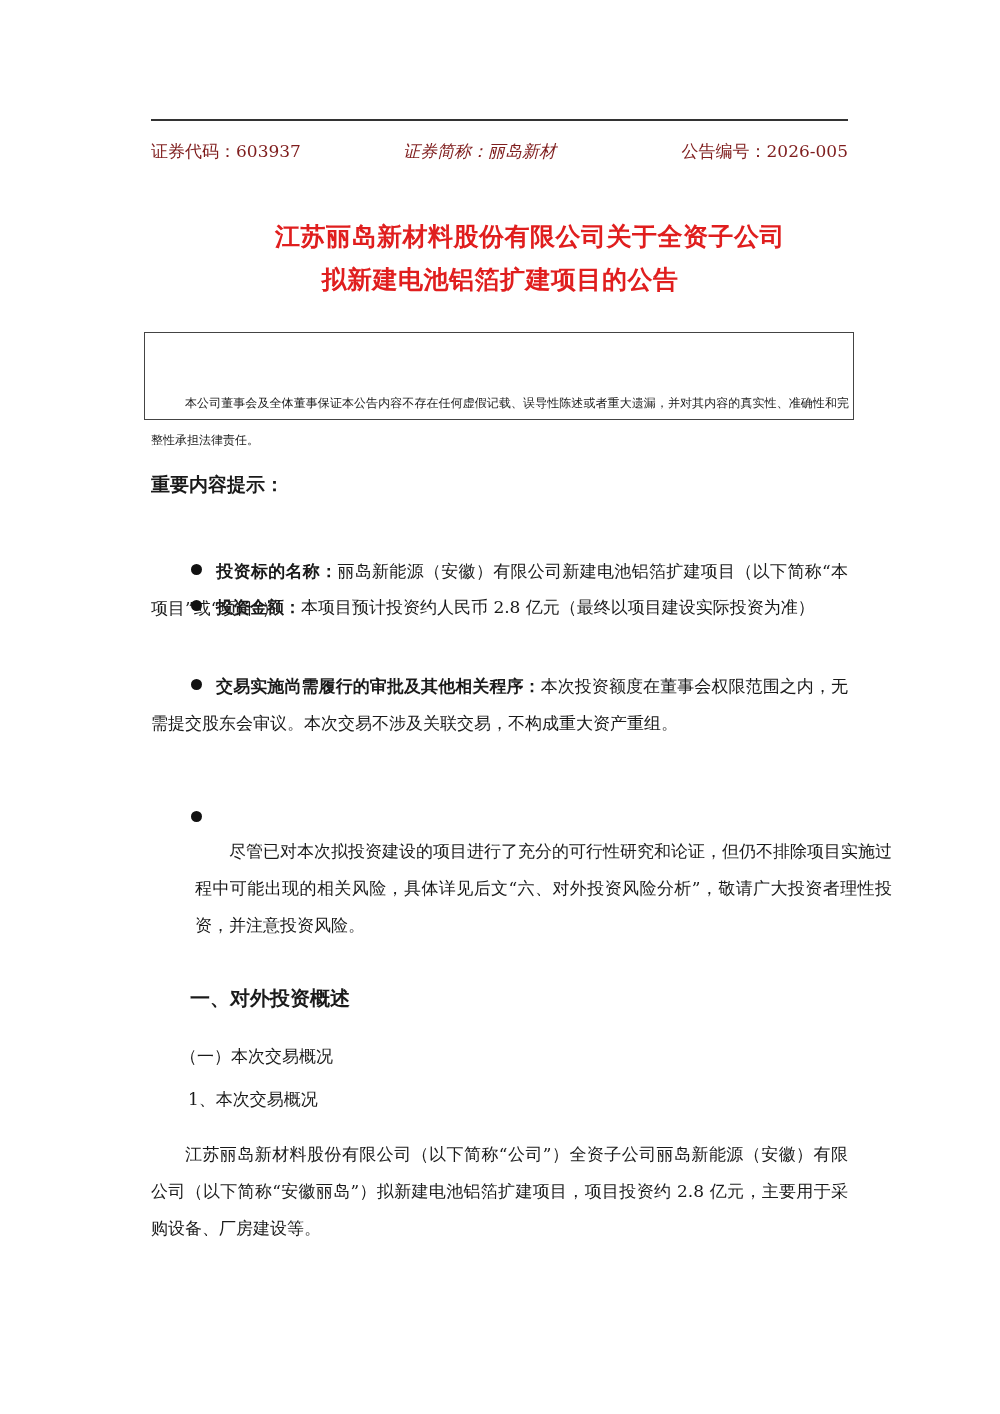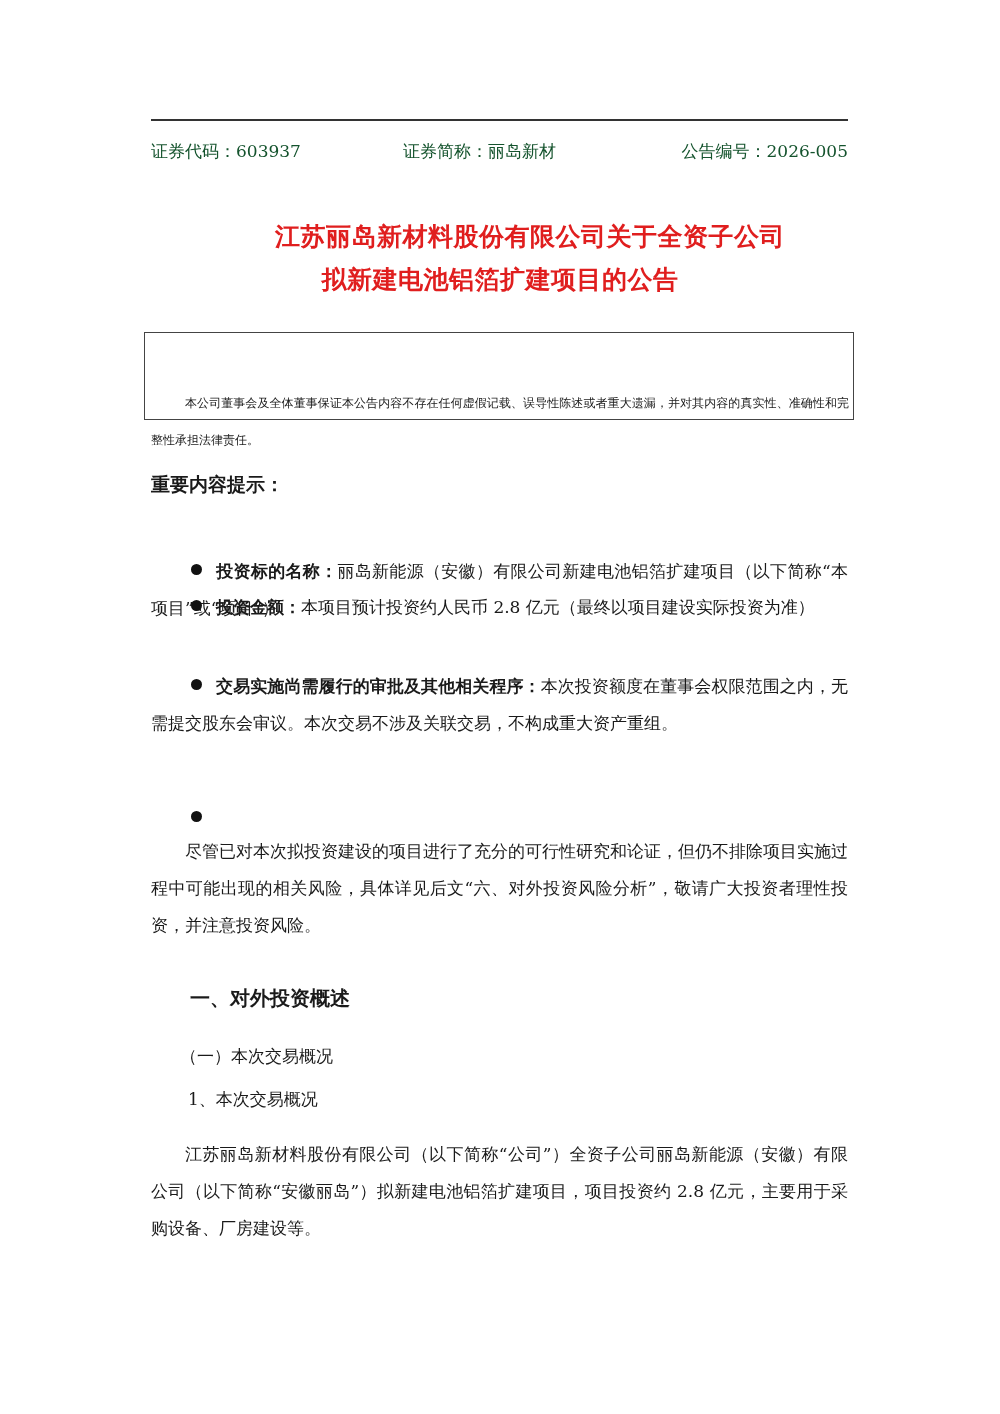--- a/index.html
+++ b/index.html
@@ -7,25 +7,25 @@
       width: 1000px; height: 1414px; position: relative; overflow: hidden;
       font-family: "DejaVu Serif", "Liberation Serif", serif;
       color: #1a1a1a;
     }
     .rule {
       position: absolute; left: 151px; top: 119px; width: 697px; height: 2px;
       background: #333333;
     }
     .meta-row {
       position: absolute; left: 151px; top: 140px; width: 697px; height: 26px;
-      font-size: 17px; color: #14532d;
+      font-size: 17px; color: #7f1d1d;
     }
     .meta-row span { position: absolute; top: 0; white-space: nowrap; }
     .meta-code { left: 0; }
-    .meta-abbr { left: 252px; }
+    .meta-abbr { left: 252px; font-style: italic; }
     .meta-no { right: 0; }
 
     .title {
       position: absolute; left: 0; width: 1000px; text-align: center;
       font-family: "DejaVu Sans", "Liberation Sans", sans-serif;
       font-weight: bold; font-size: 25px; color: #e01e1e; letter-spacing: 0.5px;
     }
     .title-1 { top: 220px; left: 30px; }
     .title-2 { top: 263px; left: 0; }
 
@@ -94,19 +94,19 @@
   <span class="bullet"></span><span class="b-label">投资金额：</span><span>本项目预计投资约人民币 2.8 亿元（最终以项目建设实际投资为准）</span>
 </div>
 
 <div class="para bullet-para" style="top:668px;">
   <span class="bullet"></span><span class="b-label">交易实施尚需履行的审批及其他相关程序：</span><span>本次投资额度在董事会权限范围之内，无需提交股东会审议。本次交易不涉及关联交易，不构成重大资产重组。</span>
 </div>
 
 <div class="para bullet-para" style="top:800px;">
   <span class="bullet"></span>
 </div>
-<div class="para indent" style="top:833px;">尽管已对本次拟投资建设的项目进行了充分的可行性研究和论证，但仍不排除项目实施过程中可能出现的相关风险，具体详见后文“六、对外投资风险分析”，敬请广大投资者理性投资，并注意投资风险。</div>
+<div class="para indent" style="top:833px;margin-left:44px;">尽管已对本次拟投资建设的项目进行了充分的可行性研究和论证，但仍不排除项目实施过程中可能出现的相关风险，具体详见后文“六、对外投资风险分析”，敬请广大投资者理性投资，并注意投资风险。</div>
 
 <div class="h1">一、对外投资概述</div>
 <div class="h2">（一）本次交易概况</div>
 <div class="h3">1、本次交易概况</div>
 
 <div class="para indent" style="top:1136px;">江苏丽岛新材料股份有限公司（以下简称“公司”）全资子公司丽岛新能源（安徽）有限公司（以下简称“安徽丽岛”）拟新建电池铝箔扩建项目，项目投资约 2.8 亿元，主要用于采购设备、厂房建设等。</div>
 
 </body></html>

